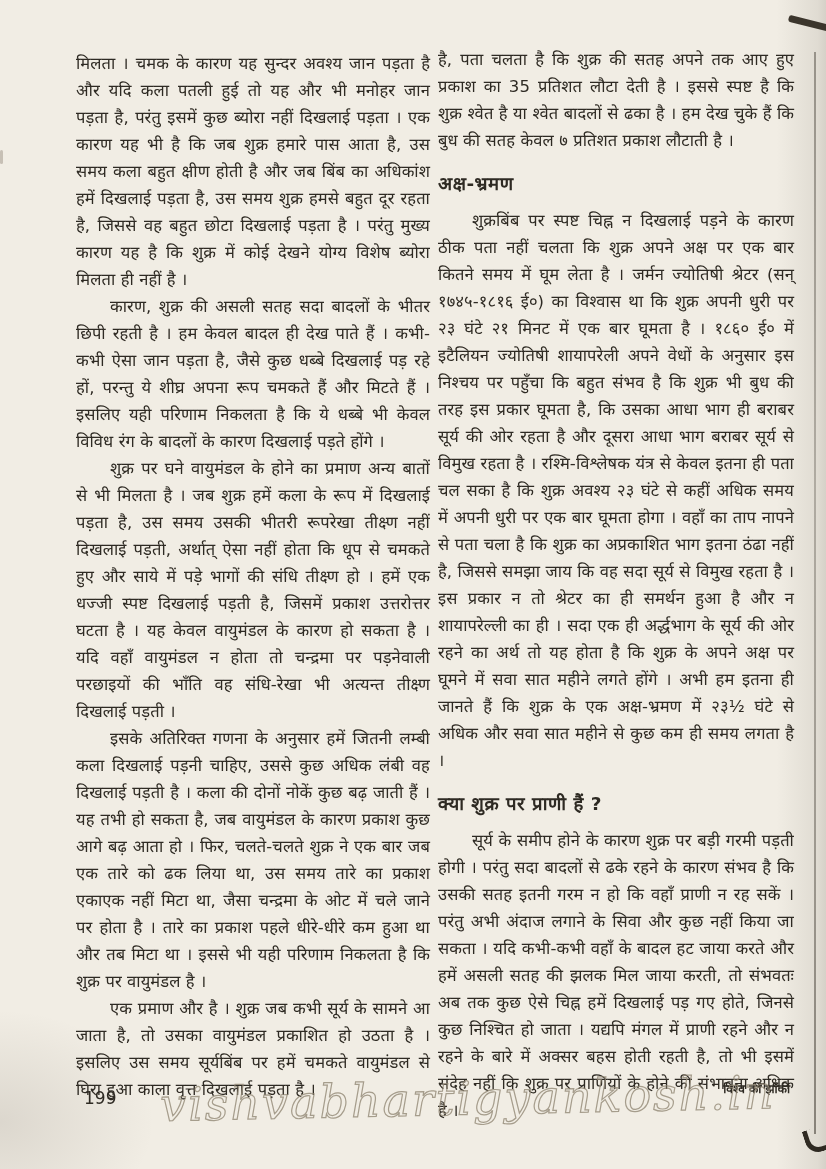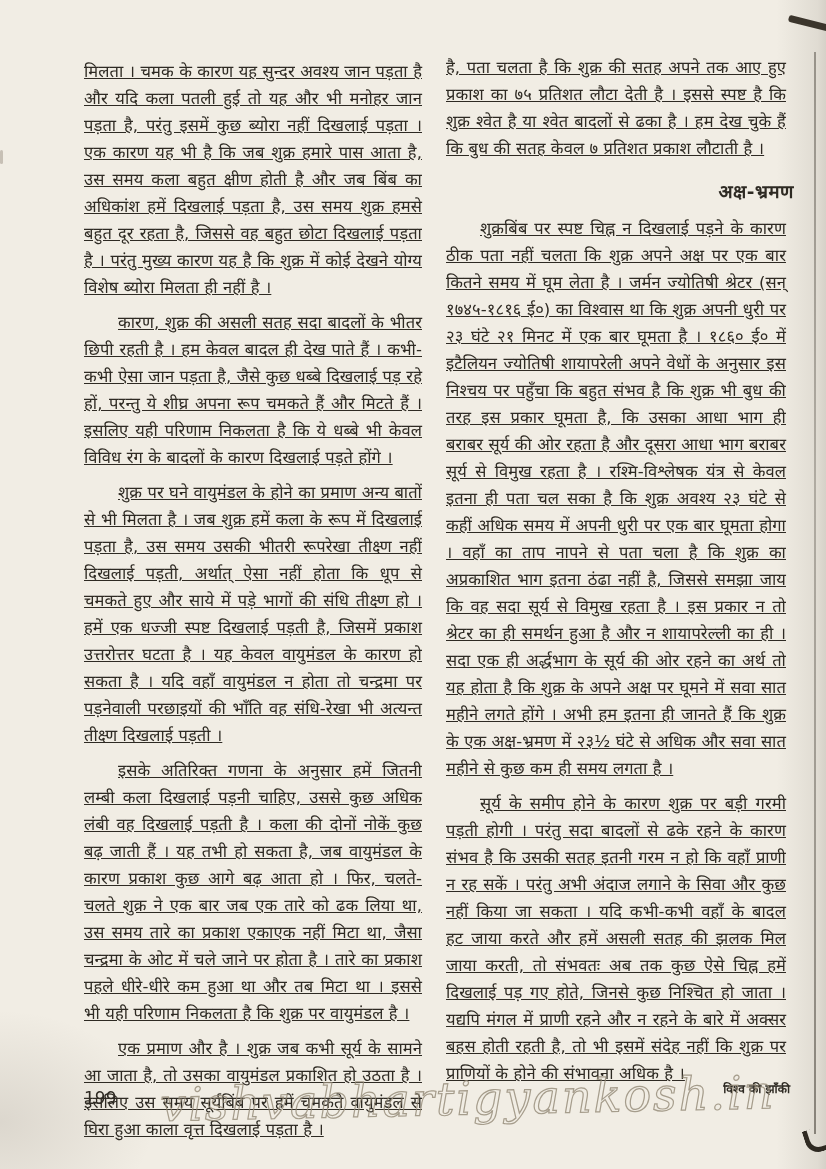--- a/index.html
+++ b/index.html
@@ -26,26 +26,26 @@
   }
   .col {
     position:absolute;
     text-align:justify;
     font-size:16.5px;
     line-height:27px;
     letter-spacing:0.1px;
   }
   .col-left  { left:76px;  top:50px; width:354px; }
   .col-right { left:438px; top:46px; width:356px; }
-  .col p { margin:8px;text-decoration:underline; }
+  .col p { margin:0; }
   .col p.indent { text-indent:34px; }
   .section-heading {
     font-size:18.5px;
     font-weight:bold;
-    text-align:right;
+    text-align:left;
     margin:16px 0 10px 0;
     letter-spacing:0.5px;
   }
   .footer-pagenum {
     position:absolute;
     left:84px; top:1088px;
     font-size:17px;
   }
   .footer-booktitle {
     position:absolute;
@@ -106,23 +106,24 @@
 
   <div class="col col-left">
     <p>मिलता । चमक के कारण यह सुन्दर अवश्य जान पड़ता है और यदि कला पतली हुई तो यह और भी मनोहर जान पड़ता है, परंतु इसमें कुछ ब्योरा नहीं दिखलाई पड़ता । एक कारण यह भी है कि जब शुक्र हमारे पास आता है, उस समय कला बहुत क्षीण होती है और जब बिंब का अधिकांश हमें दिखलाई पड़ता है, उस समय शुक्र हमसे बहुत दूर रहता है, जिससे वह बहुत छोटा दिखलाई पड़ता है । परंतु मुख्य कारण यह है कि शुक्र में कोई देखने योग्य विशेष ब्योरा मिलता ही नहीं है ।</p>
     <p class="indent">कारण, शुक्र की असली सतह सदा बादलों के भीतर छिपी रहती है । हम केवल बादल ही देख पाते हैं । कभी-कभी ऐसा जान पड़ता है, जैसे कुछ धब्बे दिखलाई पड़ रहे हों, परन्तु ये शीघ्र अपना रूप चमकते हैं और मिटते हैं । इसलिए यही परिणाम निकलता है कि ये धब्बे भी केवल विविध रंग के बादलों के कारण दिखलाई पड़ते होंगे ।</p>
     <p class="indent">शुक्र पर घने वायुमंडल के होने का प्रमाण अन्य बातों से भी मिलता है । जब शुक्र हमें कला के रूप में दिखलाई पड़ता है, उस समय उसकी भीतरी रूपरेखा तीक्ष्ण नहीं दिखलाई पड़ती, अर्थात् ऐसा नहीं होता कि धूप से चमकते हुए और साये में पड़े भागों की संधि तीक्ष्ण हो । हमें एक धज्जी स्पष्ट दिखलाई पड़ती है, जिसमें प्रकाश उत्तरोत्तर घटता है । यह केवल वायुमंडल के कारण हो सकता है । यदि वहाँ वायुमंडल न होता तो चन्द्रमा पर पड़नेवाली परछाइयों की भाँति वह संधि-रेखा भी अत्यन्त तीक्ष्ण दिखलाई पड़ती ।</p>
     <p class="indent">इसके अतिरिक्त गणना के अनुसार हमें जितनी लम्बी कला दिखलाई पड़नी चाहिए, उससे कुछ अधिक लंबी वह दिखलाई पड़ती है । कला की दोनों नोकें कुछ बढ़ जाती हैं । यह तभी हो सकता है, जब वायुमंडल के कारण प्रकाश कुछ आगे बढ़ आता हो । फिर, चलते-चलते शुक्र ने एक बार जब एक तारे को ढक लिया था, उस समय तारे का प्रकाश एकाएक नहीं मिटा था, जैसा चन्द्रमा के ओट में चले जाने पर होता है । तारे का प्रकाश पहले धीरे-धीरे कम हुआ था और तब मिटा था । इससे भी यही परिणाम निकलता है कि शुक्र पर वायुमंडल है ।</p>
     <p class="indent">एक प्रमाण और है । शुक्र जब कभी सूर्य के सामने आ जाता है, तो उसका वायुमंडल प्रकाशित हो उठता है । इसलिए उस समय सूर्यबिंब पर हमें चमकते वायुमंडल से घिरा हुआ काला वृत्त दिखलाई पड़ता है ।</p>
   </div>
 
   <div class="col col-right">
-    <p>है, पता चलता है कि शुक्र की सतह अपने तक आए हुए प्रकाश का ७५ प्रतिशत लौटा देती है । इससे स्पष्ट है कि शुक्र श्वेत है या श्वेत बादलों से ढका है । हम देख चुके हैं कि बुध की सतह केवल ७ प्रतिशत प्रकाश लौटाती है ।</p>
+    <p>है, पता चलता है कि शुक्र की सतह अपने तक आए हुए प्रकाश का 35 प्रतिशत लौटा देती है । इससे स्पष्ट है कि शुक्र श्वेत है या श्वेत बादलों से ढका है । हम देख चुके हैं कि बुध की सतह केवल ७ प्रतिशत प्रकाश लौटाती है ।</p>
     <h2 class="section-heading">अक्ष-भ्रमण</h2>
     <p class="indent">शुक्रबिंब पर स्पष्ट चिह्न न दिखलाई पड़ने के कारण ठीक पता नहीं चलता कि शुक्र अपने अक्ष पर एक बार कितने समय में घूम लेता है । जर्मन ज्योतिषी श्रेटर (सन् १७४५-१८१६ ई०) का विश्वास था कि शुक्र अपनी धुरी पर २३ घंटे २१ मिनट में एक बार घूमता है । १८६० ई० में इटैलियन ज्योतिषी शायापरेली अपने वेधों के अनुसार इस निश्चय पर पहुँचा कि बहुत संभव है कि शुक्र भी बुध की तरह इस प्रकार घूमता है, कि उसका आधा भाग ही बराबर सूर्य की ओर रहता है और दूसरा आधा भाग बराबर सूर्य से विमुख रहता है । रश्मि-विश्लेषक यंत्र से केवल इतना ही पता चल सका है कि शुक्र अवश्य २३ घंटे से कहीं अधिक समय में अपनी धुरी पर एक बार घूमता होगा । वहाँ का ताप नापने से पता चला है कि शुक्र का अप्रकाशित भाग इतना ठंढा नहीं है, जिससे समझा जाय कि वह सदा सूर्य से विमुख रहता है । इस प्रकार न तो श्रेटर का ही समर्थन हुआ है और न शायापरेल्ली का ही । सदा एक ही अर्द्धभाग के सूर्य की ओर रहने का अर्थ तो यह होता है कि शुक्र के अपने अक्ष पर घूमने में सवा सात महीने लगते होंगे । अभी हम इतना ही जानते हैं कि शुक्र के एक अक्ष-भ्रमण में २३½ घंटे से अधिक और सवा सात महीने से कुछ कम ही समय लगता है ।</p>
+    <h2 class="section-heading">क्या शुक्र पर प्राणी हैं ?</h2>
     <p class="indent">सूर्य के समीप होने के कारण शुक्र पर बड़ी गरमी पड़ती होगी । परंतु सदा बादलों से ढके रहने के कारण संभव है कि उसकी सतह इतनी गरम न हो कि वहाँ प्राणी न रह सकें । परंतु अभी अंदाज लगाने के सिवा और कुछ नहीं किया जा सकता । यदि कभी-कभी वहाँ के बादल हट जाया करते और हमें असली सतह की झलक मिल जाया करती, तो संभवतः अब तक कुछ ऐसे चिह्न हमें दिखलाई पड़ गए होते, जिनसे कुछ निश्चित हो जाता । यद्यपि मंगल में प्राणी रहने और न रहने के बारे में अक्सर बहस होती रहती है, तो भी इसमें संदेह नहीं कि शुक्र पर प्राणियों के होने की संभावना अधिक है ।</p>
   </div>
 
   <div class="footer-pagenum">199</div>
   <div class="footer-booktitle">विश्व की झाँकी</div>
   <div class="watermark">vishvabhartigyankosh.in</div>
 
   <div class="artifact artifact-topright"></div>
   <div class="artifact artifact-edge-line"></div>
   <div class="artifact artifact-bottomright"></div>

